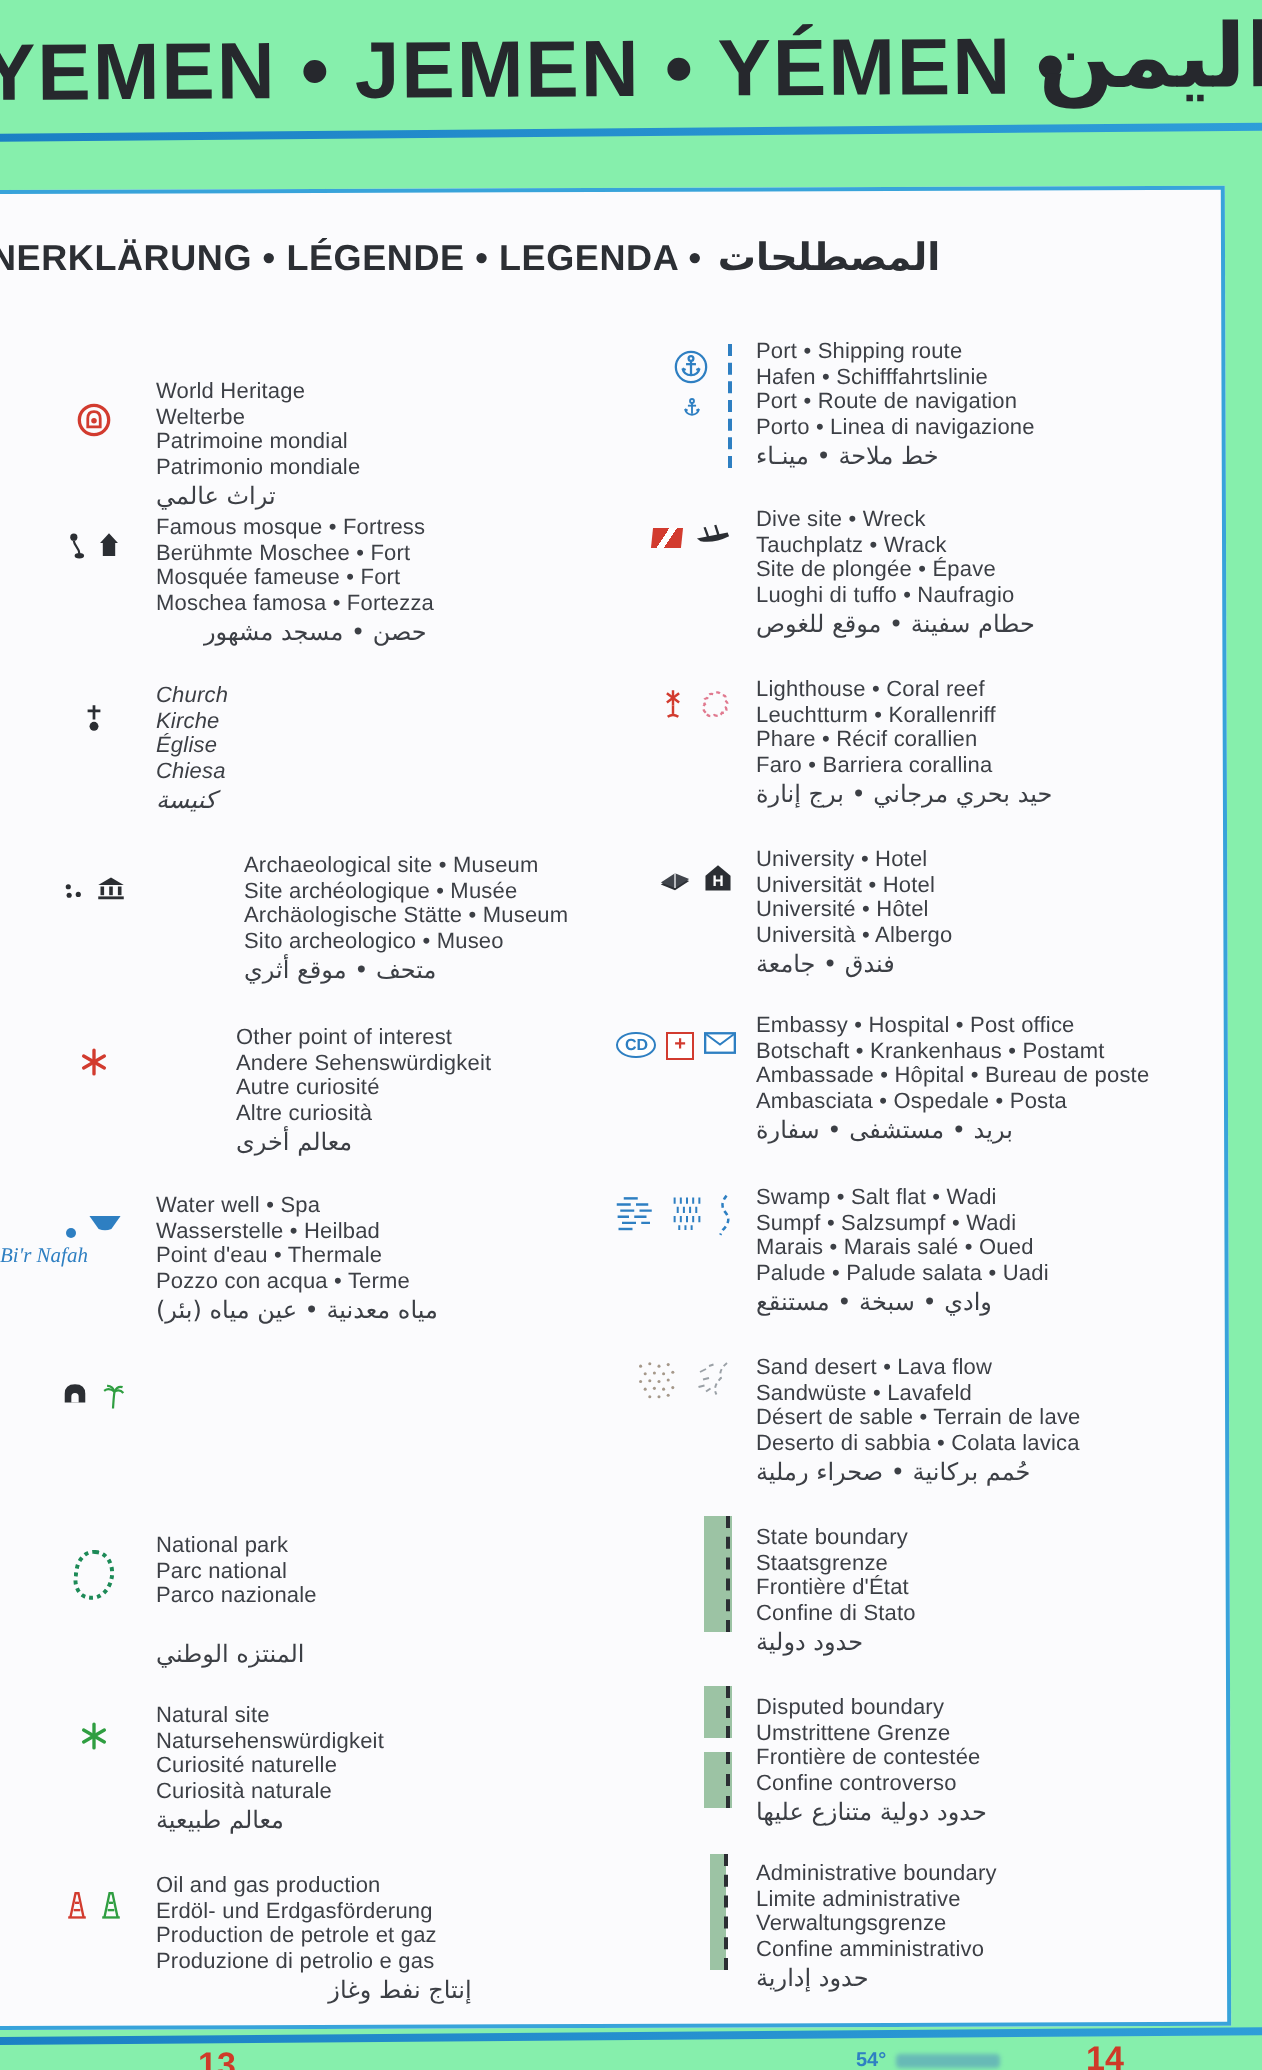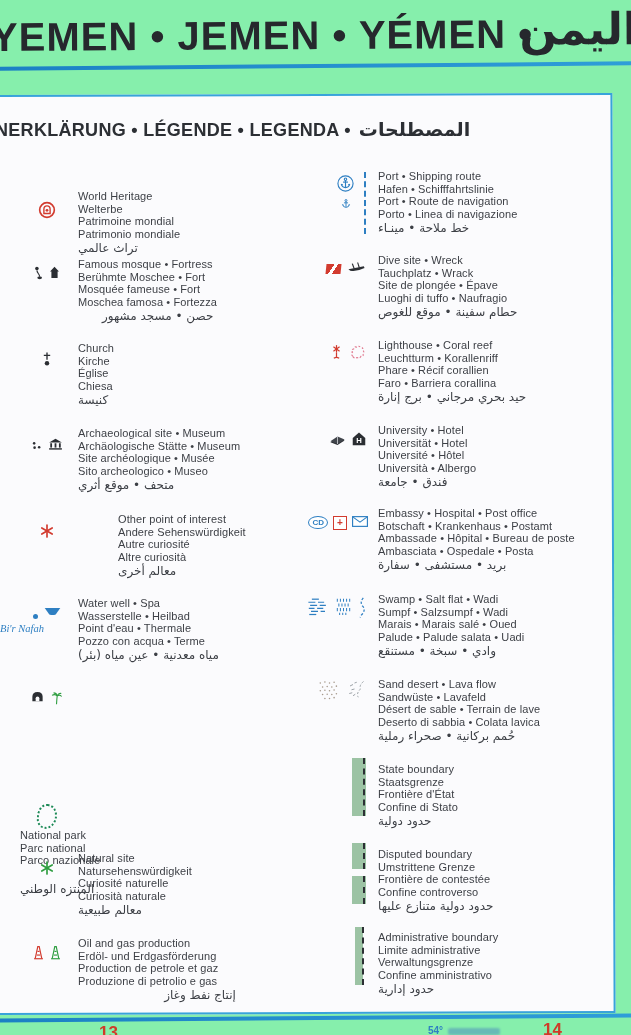--- a/index.html
+++ b/index.html
@@ -98,58 +98,58 @@
           </div>
         </div>
         <div class="text-cell">
           <div class="line">Famous mosque • Fortress</div>
           <div class="line">Berühmte Moschee • Fort</div>
           <div class="line">Mosquée fameuse • Fort</div>
           <div class="line">Moschea famosa • Fortezza</div>
           <div class="line ar" dir="rtl" style="text-align: left; margin-left: 24px;">حصن • مسجد مشهور</div>
         </div>
       </div>
-      <div class="entry" style="left: 20px; top: 342px; width: 302px;">
+      <div class="entry" style="left: 20px; top: 342px; width: 302px; font-style: italic;">
         <div class="icon-cell" style="width: 54px;">
           <div class="icw" style="margin-top:9px;justify-content:center">
             <svg width="10" height="16" viewBox="0 0 12 20">
               <path d="M6 2 V11 M2 5.5 H10" stroke="#2b2e33" stroke-width="1.7"></path>
               <circle cx="6" cy="15.2" r="2.8" fill="#2b2e33"></circle>
             </svg>
           </div>
         </div>
         <div class="text-cell">
           <div class="line">Church</div>
           <div class="line">Kirche</div>
           <div class="line">Église</div>
           <div class="line">Chiesa</div>
           <div class="line ar" dir="rtl" style="text-align: left;">كنيسة</div>
         </div>
       </div>
-      <div class="entry" style="left: 20px; top: 427px; width: 302px;">
+      <div class="entry" style="left: 20px; top: 427px; width: 302px; gap: 44px;">
         <div class="icon-cell" style="width: 54px;">
           <div class="icw" style="margin-top:11px;justify-content:center">
             <svg width="10" height="9" viewBox="0 0 14 12" style="margin-top:3px">
               <circle cx="3" cy="3" r="1.8" fill="#2b2e33"></circle>
               <circle cx="3.6" cy="9" r="1.8" fill="#2b2e33"></circle>
               <circle cx="10" cy="8.4" r="1.8" fill="#2b2e33"></circle>
             </svg>
             <svg width="15" height="12" viewBox="0 0 20 16">
               <path d="M1.5 6 L10 1 L18.5 6 Z" fill="#2b2e33"></path>
               <rect x="3" y="7" width="2.4" height="5.8" fill="#2b2e33"></rect>
               <rect x="8.8" y="7" width="2.4" height="5.8" fill="#2b2e33"></rect>
               <rect x="14.6" y="7" width="2.4" height="5.8" fill="#2b2e33"></rect>
               <rect x="1.5" y="13.6" width="17" height="1.9" fill="#2b2e33"></rect>
             </svg>
           </div>
         </div>
         <div class="text-cell">
           <div class="line">Archaeological site • Museum</div>
+          <div class="line">Site archéologique • Musée</div>
           <div class="line">Archäologische Stätte • Museum</div>
-          <div class="line">Site archéologique • Musée</div>
           <div class="line">Sito archeologico • Museo</div>
           <div class="line ar" dir="rtl" style="text-align: left;">متحف • موقع أثري</div>
         </div>
       </div>
       <div class="entry" style="left: 20px; top: 513px; width: 302px; gap: 40px;">
         <div class="icon-cell" style="width: 54px;">
           <div class="icw" style="margin-top:11px;justify-content:center">
             <svg width="14" height="14" viewBox="0 0 20 20">
               <g stroke="#d23b2f" stroke-width="2.4" stroke-linecap="round">
                 <path d="M10 1.5 V18.5"></path>
@@ -197,21 +197,21 @@
                 <path d="M8.5 18 C8.8 13 9 10 9.5 6.5"></path>
                 <path d="M9.5 6.5 C7 4.5 4.5 4.5 2.5 6"></path>
                 <path d="M9.5 6.5 C8.5 3.5 6.5 2.5 4.5 2.6"></path>
                 <path d="M9.5 6.5 C11 3.5 13 2.8 15 3.5"></path>
                 <path d="M9.5 6.5 C12 5 14 5.6 15.5 7.5"></path>
               </g>
             </svg>
           </div>
         </div>
       </div>
-      <div class="entry" style="left: 20px; top: 796px; width: 302px; flex-direction: column;">
+      <div class="entry" style="left: 20px; top: 767px; width: 302px;">
         <div class="icon-cell" style="width: 54px;">
           <div class="icw" style="margin-top:8px;justify-content:center">
             <span class="nppill"></span>
           </div>
         </div>
         <div class="text-cell">
           <div class="line">National park</div>
           <div class="line">Parc national</div>
           <div class="line">Parco nazionale</div>
           <div class="line ar" dir="rtl" style="text-align: left; margin-top: 15px;">المنتزه الوطني</div>

